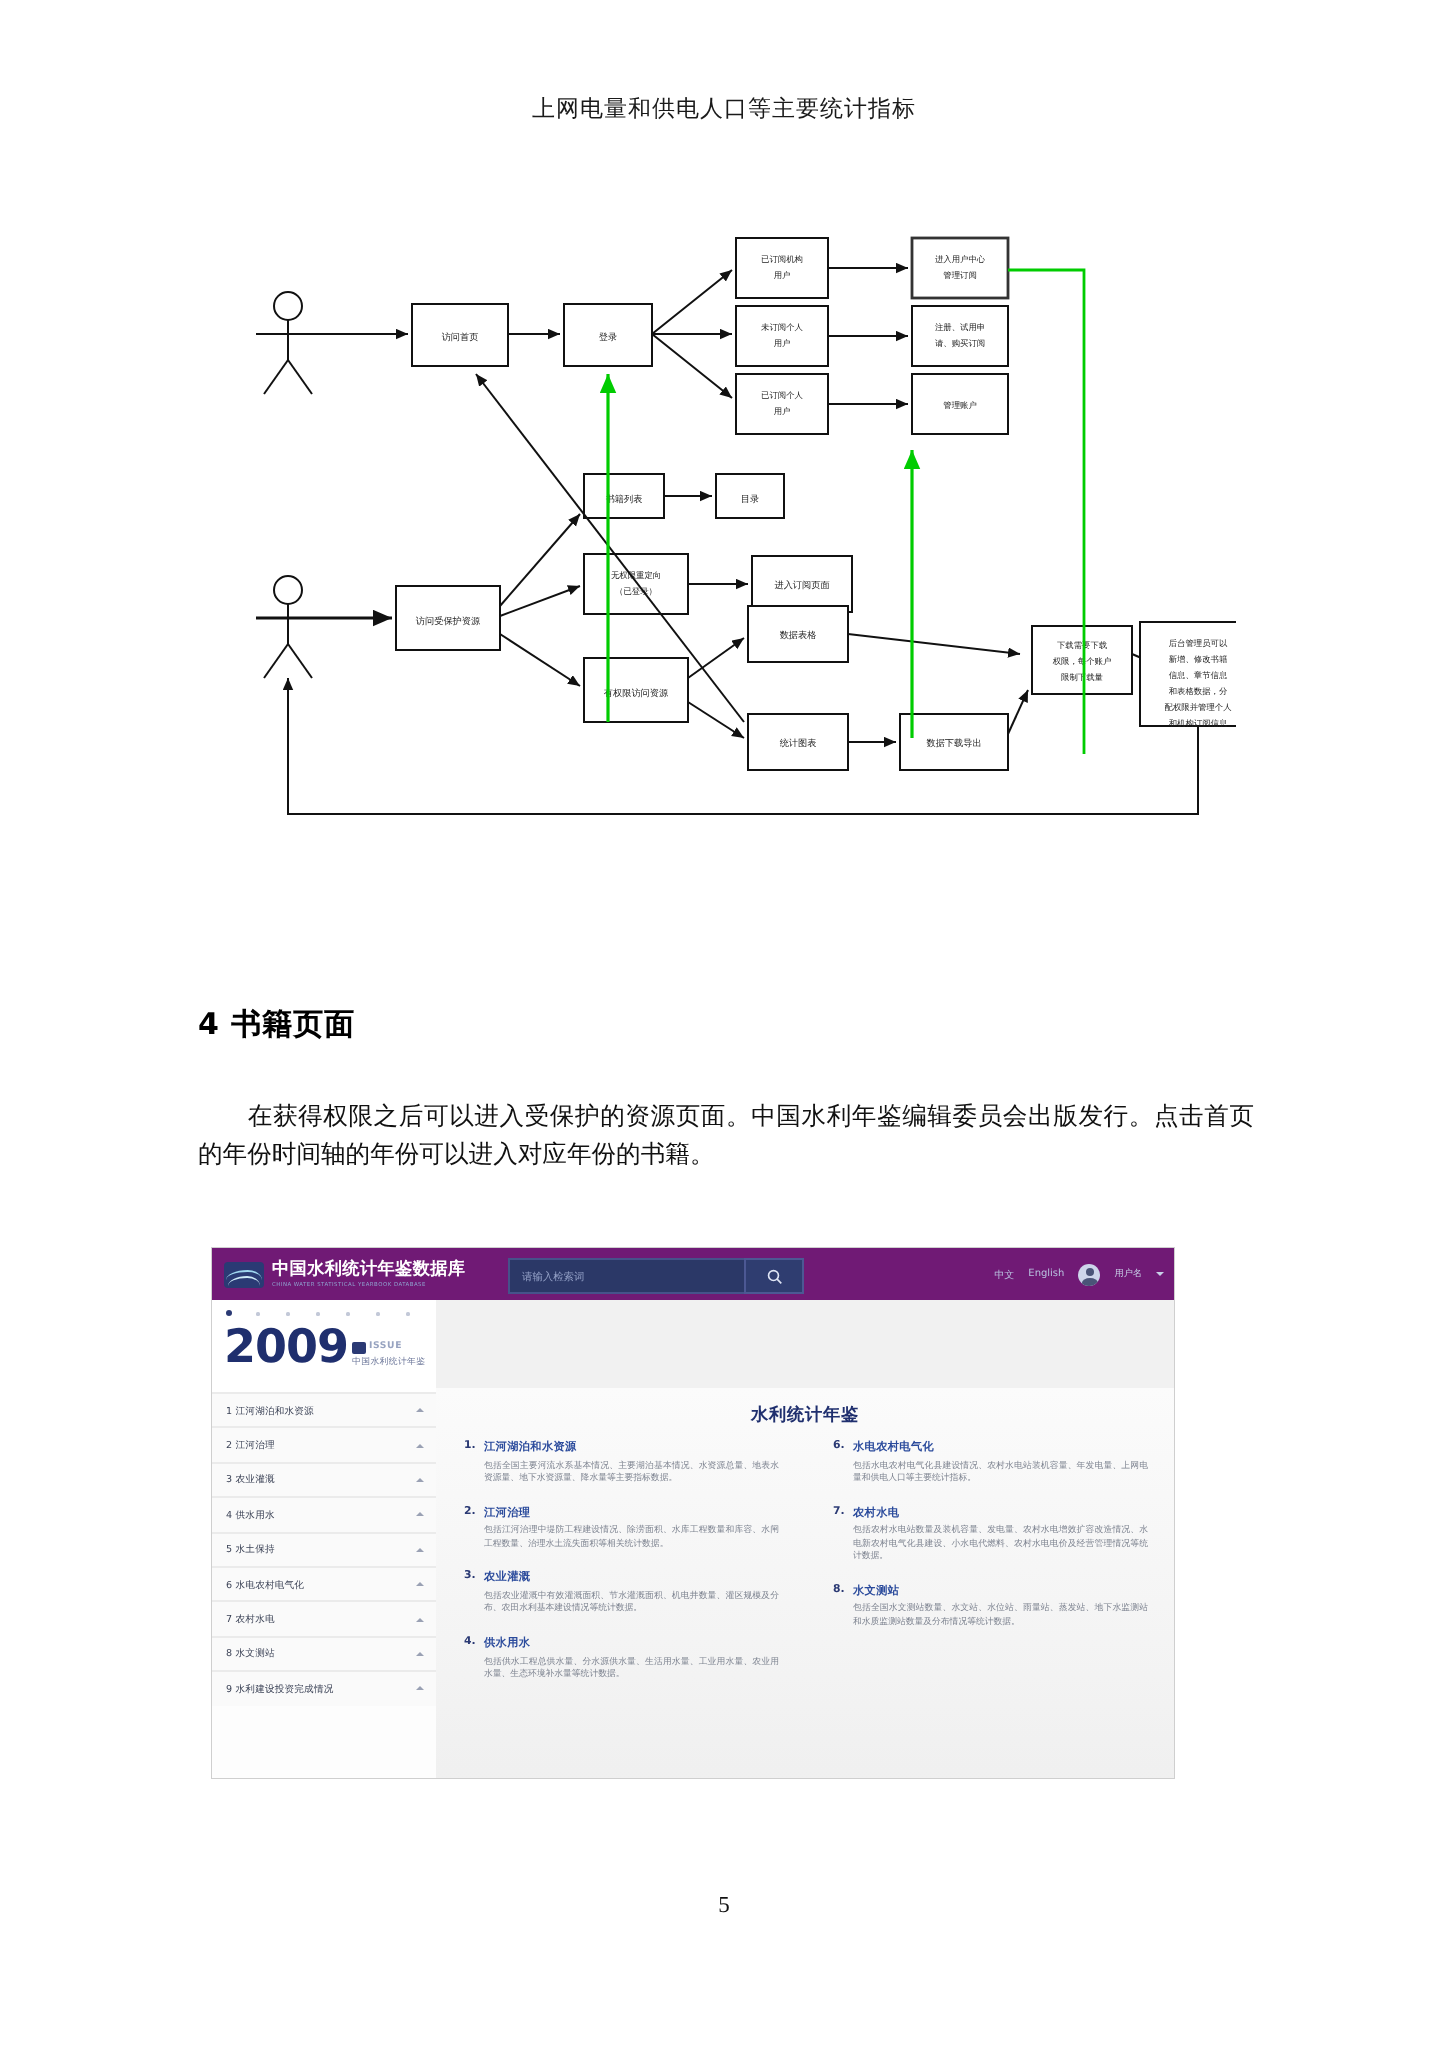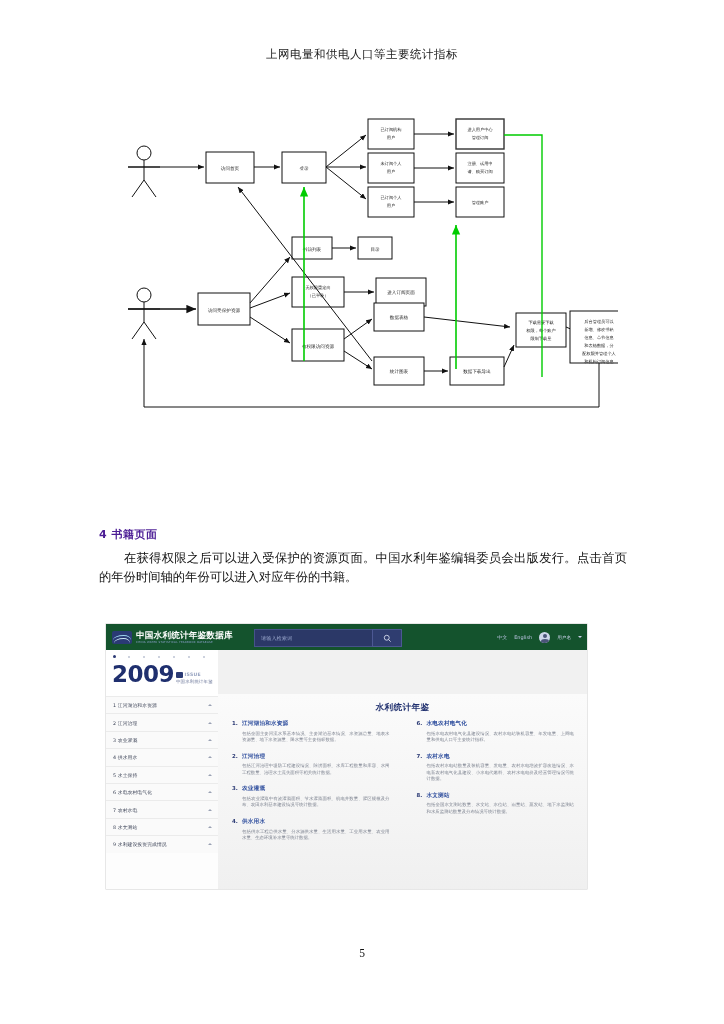--- a/index.html
+++ b/index.html
@@ -26,40 +26,40 @@
     font-family:"DejaVu Sans","Liberation Sans",sans-serif;
     font-size:4.6px;fill:#222;text-anchor:middle;
     letter-spacing:0px;
   }
   .nodetext.sm{font-size:4.2px;}
 
   
   .sec-title{
     position:absolute;left:99px;top:503px;
     font-family:"DejaVu Sans","Liberation Sans",sans-serif;
-    font-weight:bold;font-size:11px;letter-spacing:.5px;color:#4c1d95;margin-top:24px;
+    font-weight:bold;font-size:15px;letter-spacing:.5px;color:#000000;
   }
   .para{
     position:absolute;left:99px;width:528px;
     font-size:12.3px;line-height:19px;text-align:justify;color:#111;
   }
   .para .ind{display:inline-block;width:2em;}
   #p1{top:549px;}
   #p2{top:588px;}
 
   
   .shot{
     position:absolute;left:106px;top:624px;width:481px;height:265px;
     background:#f1f1f1;overflow:hidden;
     font-family:"DejaVu Sans","Liberation Sans",sans-serif;
     box-shadow:0 0 0 0.5px #cfcfcf;
   }
   .shot-top{
     position:absolute;left:0;top:0;width:481px;height:26px;
-    background:#14532d;display:flex;align-items:center;
+    background:#701a75;display:flex;align-items:center;
   }
   .logo-wrap{display:flex;align-items:center;margin-left:6px;}
   .logo-mark{
     width:20px;height:13px;background:#2a3a74;border-radius:2px;
     position:relative;overflow:hidden;margin-right:4px;flex:none;
   }
   .logo-mark:before{
     content:"";position:absolute;left:1px;top:4px;width:18px;height:4px;
     border-top:1.4px solid #9fd6ef;border-radius:60% 40% 50% 50%/100% 100% 0 0;
   }

